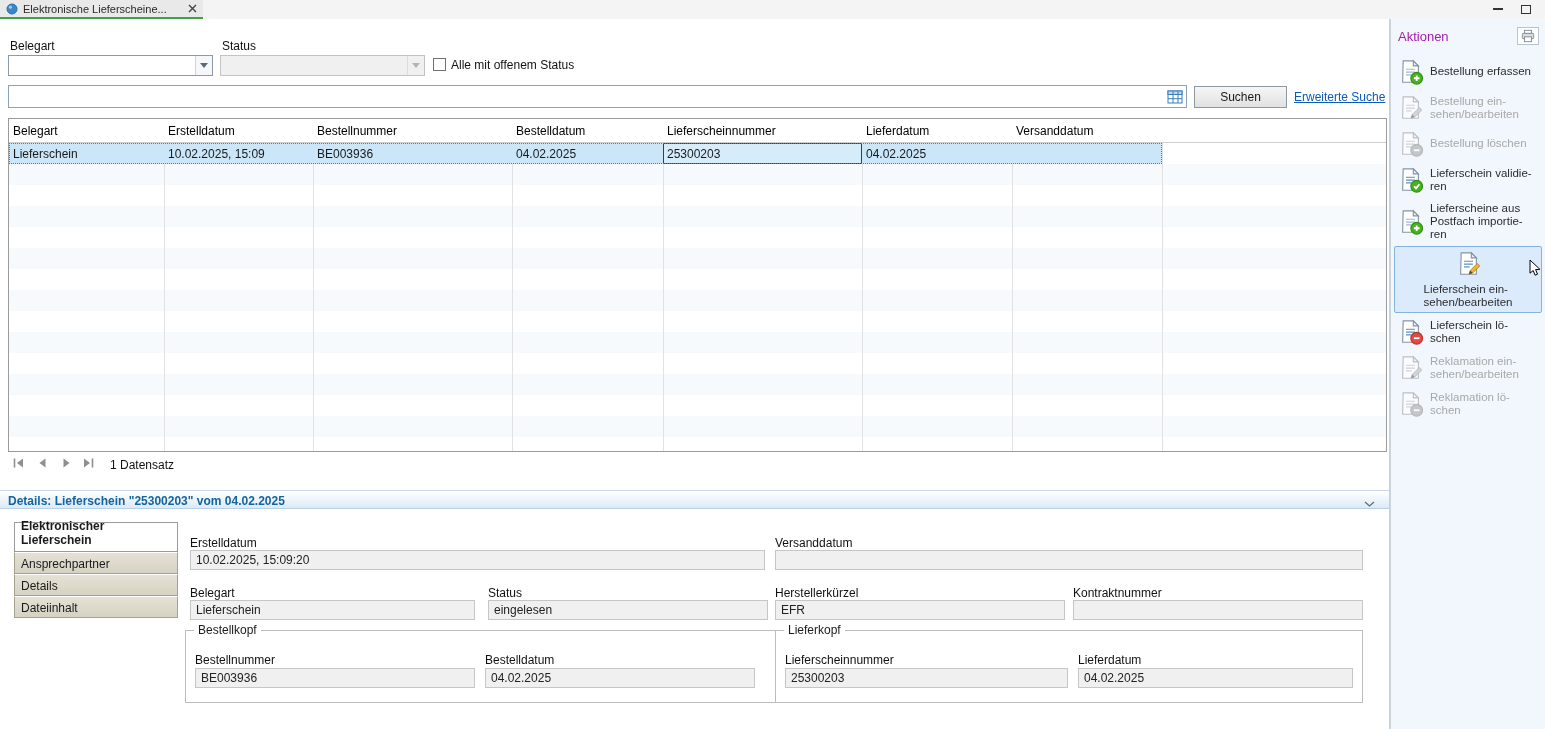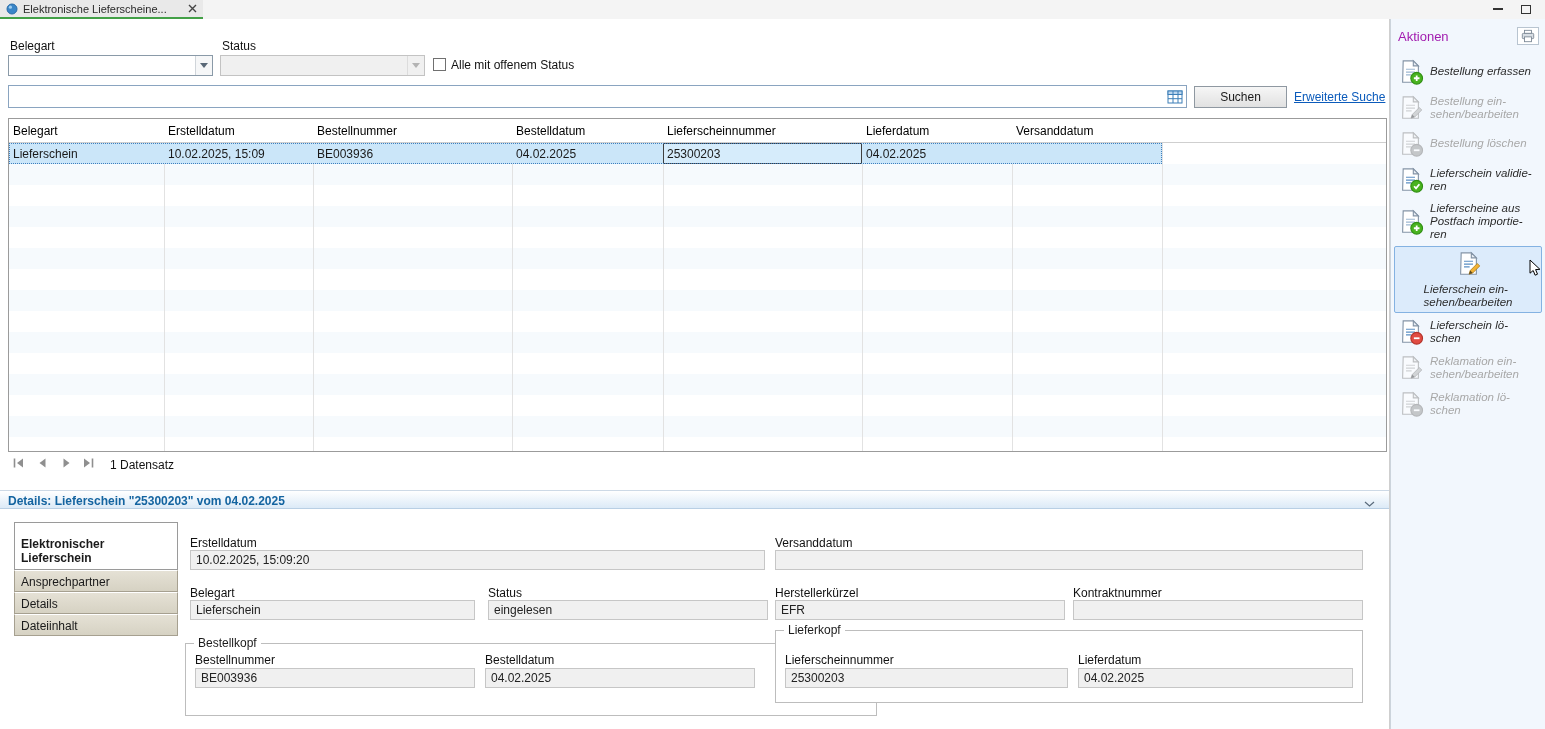--- a/index.html
+++ b/index.html
@@ -50,36 +50,36 @@
   .td.focused { box-shadow: inset 0 0 0 1px #3f3f3f; background:#d6ecfb; }
 
   .pgbtn { position:absolute; top:457px; width:16px; height:14px; }
 
   
   .dethdr { position:absolute; left:0; top:490px; width:1390px; height:19px;
     background:linear-gradient(#ffffff,#dceaf7); border-top:1px solid #cdd9e6; border-bottom:1px solid #b9cfe4; }
   .dethdr .txt { position:absolute; left:8px; top:3px; font-weight:bold; color:#1464a0; font-size:12px; }
 
   .acc { position:absolute; left:14px; top:522px; width:164px; }
-  .acc0 { height:48px; background:#fff; border:1px solid #9a9a9a; font-weight:bold; font-size:12px;
+  .acc0 { height:30px; background:#fff; border:1px solid #9a9a9a; font-weight:bold; font-size:12px;
     display:flex; align-items:flex-end; padding:4px 6px; }
   .accN { height:22px; background:linear-gradient(#e5e1d5,#d6d2c3); border:1px solid #a6a090; border-top:1px solid #fff;
     padding:4px 6px; font-size:12px; }
 
   .field { position:absolute; background:#f0f0f0; border:1px solid #c6c6c6; height:20px; line-height:18px;
     padding:0 5px; font-size:12px; color:#222; overflow:hidden; white-space:nowrap; }
   .groupbox { position:absolute; border:1px solid #bdbdbd; background:#fff; }
   .legend { position:absolute; top:-8px; left:8px; background:#fff; padding:0 4px; font-size:12px; }
 
   
   .sidebar { position:absolute; left:1390px; top:19px; width:155px; height:710px; background:#f2f7fd; border-left:1px solid #ccd4dc; }
   .sb-title { position:absolute; left:7px; top:10px; font-weight:normal; color:#a21caf; font-size:13px; }
   .printbtn { position:absolute; right:6px; top:8px; width:22px; height:18px; background:#fff; border:1px solid #b8c4d0;
     display:flex; align-items:center; justify-content:center; }
-  .actions { position:absolute; left:0; right:0; top:34px;font-style:italic; }
+  .actions { position:absolute; left:0; right:0; top:34px; }
   .action { display:flex; align-items:center; gap:6px; margin:1px 3px; padding:3px 2px; border:1px solid transparent; border-radius:2px; }
   .action .aicon { flex:none; width:27px; height:27px; }
   .action .alabel { font-size:11.5px; line-height:13px; white-space:pre-line; color:#2c2c2c; }
   .action.disabled .alabel { color:#a8a8a8; }
   .action.disabled svg { filter:grayscale(1) opacity(.55); }
   .action.hover { background:#dcebfb; border-color:#84b2e2; position:relative;flex-direction:column; }
   .cursor-glyph { position:absolute; right:0px; top:12px; }
 
   .vdivider { position:absolute; left:1389px; top:19px; width:1px; height:710px; background:#cfcfcf; }
 </style>
@@ -221,21 +221,21 @@
 
 <div class="lbl" style="left:488px; top:586px;">Status</div>
 <div class="field" style="left:488px; top:600px; width:280px;">eingelesen</div>
 
 <div class="lbl" style="left:775px; top:586px;">Herstellerkürzel</div>
 <div class="field" style="left:775px; top:600px; width:290px;">EFR</div>
 
 <div class="lbl" style="left:1073px; top:586px;">Kontraktnummer</div>
 <div class="field" style="left:1073px; top:600px; width:290px;"></div>
 
-<div class="groupbox" style="left:185px; top:630px; width:692px; height:73px;margin-top:13px;">
+<div class="groupbox" style="left:185px; top:630px; width:692px; height:73px;">
   <span class="legend">Bestellkopf</span>
 </div>
 <div class="lbl" style="left:195px; top:653px;">Bestellnummer</div>
 <div class="field" style="left:195px; top:668px; width:280px;">BE003936</div>
 <div class="lbl" style="left:485px; top:653px;">Bestelldatum</div>
 <div class="field" style="left:485px; top:668px; width:270px;">04.02.2025</div>
 
 <div class="groupbox" style="left:775px; top:630px; width:588px; height:73px;">
   <span class="legend">Lieferkopf</span>
 </div>

